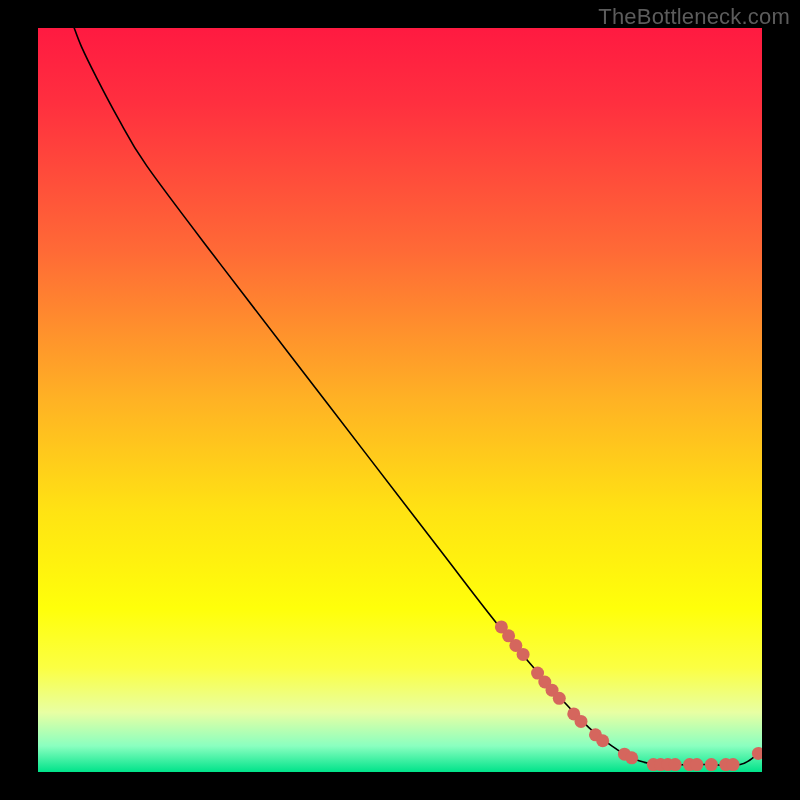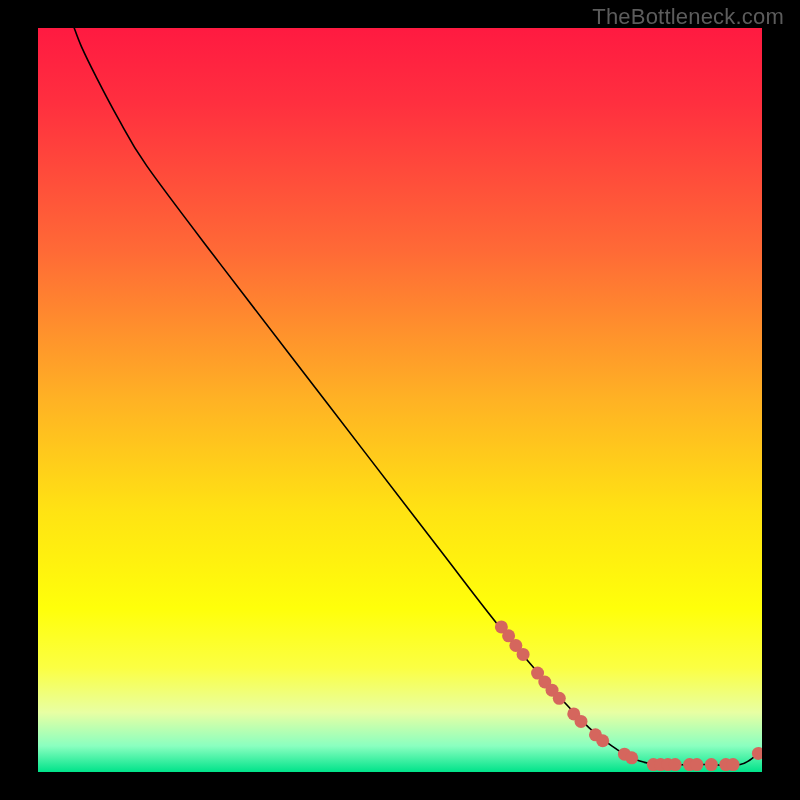--- a/index.html
+++ b/index.html
@@ -6,21 +6,21 @@
   html, body { width: 800px; height: 800px; overflow: hidden; background: #000; }
   .frame {
     position: relative;
     width: 800px;
     height: 800px;
     background: #000;
   }
   .watermark {
     position: absolute;
     top: 4px;
-    right: 16px;
+    right: 10px;
     font-family: Arial, Helvetica, sans-serif;
     font-size: 22px;
     color: #5c5c5c;
     letter-spacing: 0.2px;
     font-weight: 500;
   }
   .plot {
     position: absolute;
     display: block;
   }

